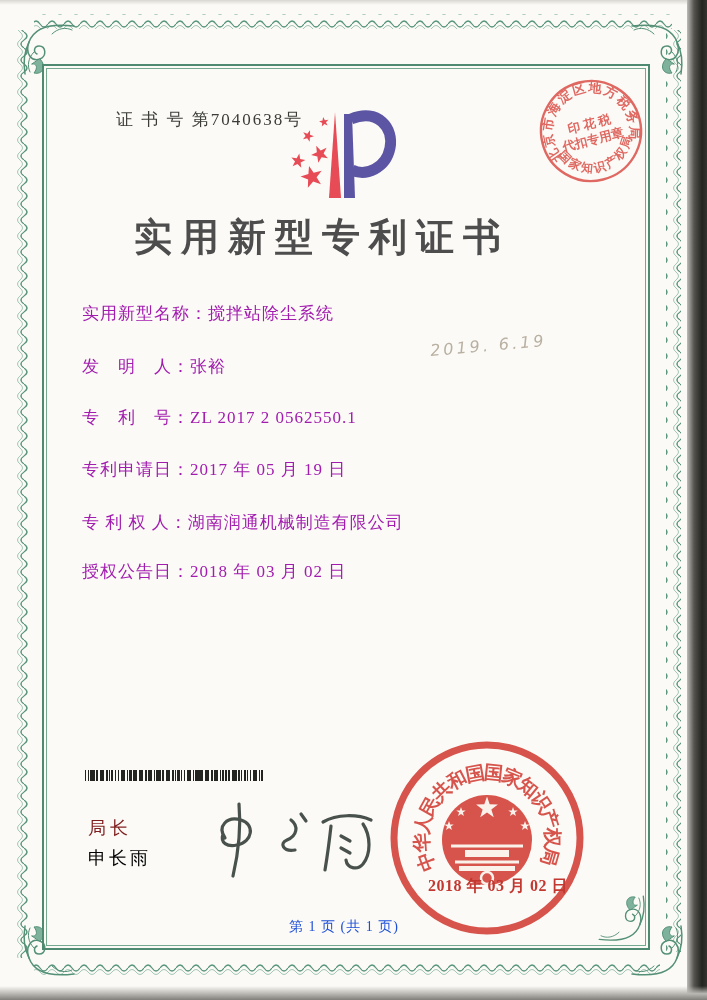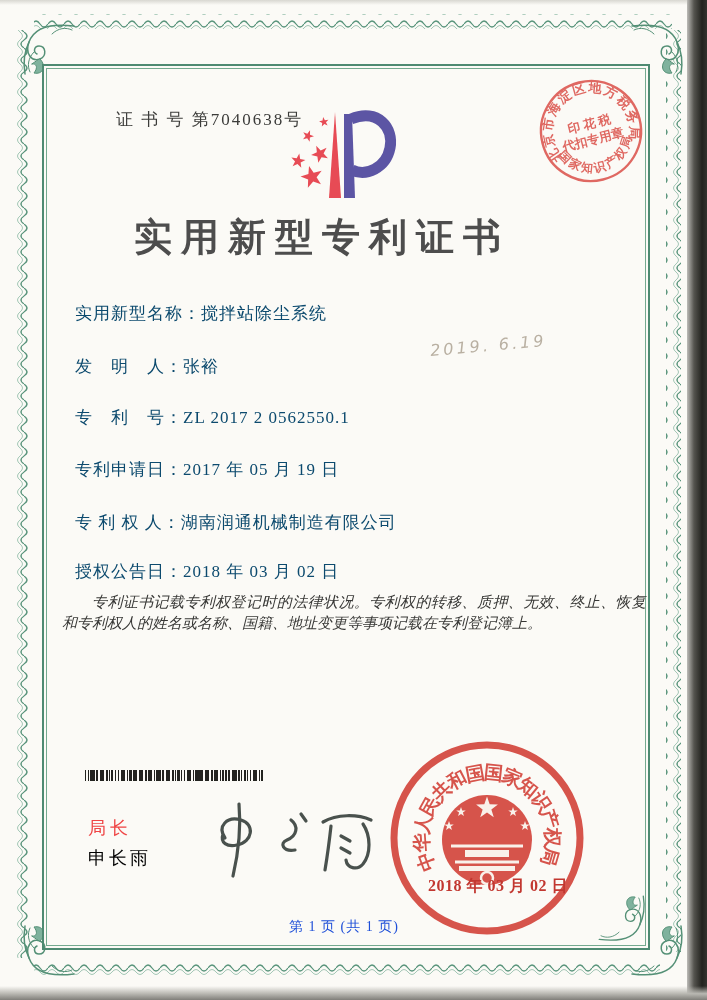--- a/index.html
+++ b/index.html
@@ -17,33 +17,33 @@
   .edge-top{left:0;top:0;width:707px;height:5px;
     background:linear-gradient(180deg,#d8d7d1,rgba(255,255,255,0));}
   
   .frame{left:42px;top:64px;width:604px;height:882px;
     border:2px solid #4e8a72;}
   .frame::after{content:"";position:absolute;inset:2px;border:1px solid #74a98f;}
   
   .cert-no{left:80px;top:108px;font-size:17px;color:#3c3c3a;letter-spacing:2px;margin-left:36px;}
   .title{left:42px;top:212px;width:560px;text-align:center;
     font-size:38px;font-weight:600;color:#4d4d4d;letter-spacing:9px;}
-  .field{left:75px;font-size:17px;color:#0c4a6e;letter-spacing:1px;white-space:nowrap;}
+  .field{left:82px;font-size:17px;color:#a21caf;letter-spacing:1px;white-space:nowrap;}
   .f0{top:302px}.f1{top:355px}.f2{top:406px}.f3{top:458px}.f4{top:511px}.f5{top:560px}
   .handnote{left:430px;top:336px;font-family:"DejaVu Sans",sans-serif;font-style:italic;
     font-size:16px;color:#b9b0a2;letter-spacing:3px;transform:rotate(-5deg);}
   .body-text{left:62px;top:592px;width:584px;font-size:15px;line-height:21px;
     color:#38383六;color:#383836;font-style:italic;text-align:justify;}
   .body-text p{margin:0;text-indent:2em;}
   .barcode{left:85px;top:770px;width:178px;height:11px;
     background-image:
       repeating-linear-gradient(90deg,#23231f 0 1.5px,transparent 1.5px 3px),
       repeating-linear-gradient(90deg,#23231f 0 1px,transparent 1px 5.5px),
       repeating-linear-gradient(90deg,transparent 0 7px,#23231f 7px 9.5px);}
-  .signer-title{left:88px;top:816px;font-size:18px;color:#ef4444;letter-spacing:4px;}
+  .signer-title{left:88px;top:816px;font-size:18px;color:#7f1d1d;letter-spacing:4px;}
   .signer-name{left:88px;top:846px;font-size:18px;color:#000000;letter-spacing:3px;}
   .sig-svg{left:195px;top:798px;}
   .seal{left:387px;top:738px;width:200px;height:200px;mix-blend-mode:multiply;opacity:.93;}
   .seal-date{left:428px;top:876px;font-size:16px;font-weight:bold;color:#c23730;
     letter-spacing:.5px;z-index:6;white-space:nowrap;}
   .tax-stamp{left:536px;top:76px;width:110px;height:110px;transform:rotate(-14deg);
     mix-blend-mode:multiply;opacity:.9;}
   .logo{left:288px;top:106px;}
   .footer{left:42px;top:918px;width:604px;text-align:center;font-size:14px;color:#1d4ed8;letter-spacing:1px;}
   svg{overflow:visible;}
@@ -117,21 +117,20 @@
 <div class="abs field f0"><span>实用新型名称：</span><span>搅拌站除尘系统</span></div>
 <div class="abs field f1"><span>发　明　人：</span><span>张裕</span></div>
 <div class="abs field f2"><span>专　利　号：</span><span>ZL 2017 2 0562550.1</span></div>
 <div class="abs field f3"><span>专利申请日：</span><span>2017 年 05 月 19 日</span></div>
 <div class="abs field f4"><span>专 利 权 人：</span><span>湖南润通机械制造有限公司</span></div>
 <div class="abs field f5"><span>授权公告日：</span><span>2018 年 03 月 02 日</span></div>
 
 <div class="abs handnote">2019. 6.19</div>
 
 <div class="abs body-text">
-  <p>专利证书记载专利权登记时的法律状况。专利权的转移、质押、无效、终止、恢复和专利权人的姓名或名称、国籍、地址变更等事项记载在专利登记簿上。</p>
 </div>
 
 <div class="abs barcode"></div>
 
 <div class="abs signer-title">局长</div>
 <div class="abs signer-name">申长雨</div>
 
 <svg class="abs sig-svg" width="210" height="85" viewBox="0 0 210 85">
   <g fill="none" stroke="#49514d" stroke-width="3.2" stroke-linecap="round" stroke-linejoin="round">
     <path d="M 30 40 C 22 28 32 18 46 22 C 60 26 58 44 42 47 C 32 49 25 45 28 36"></path>

